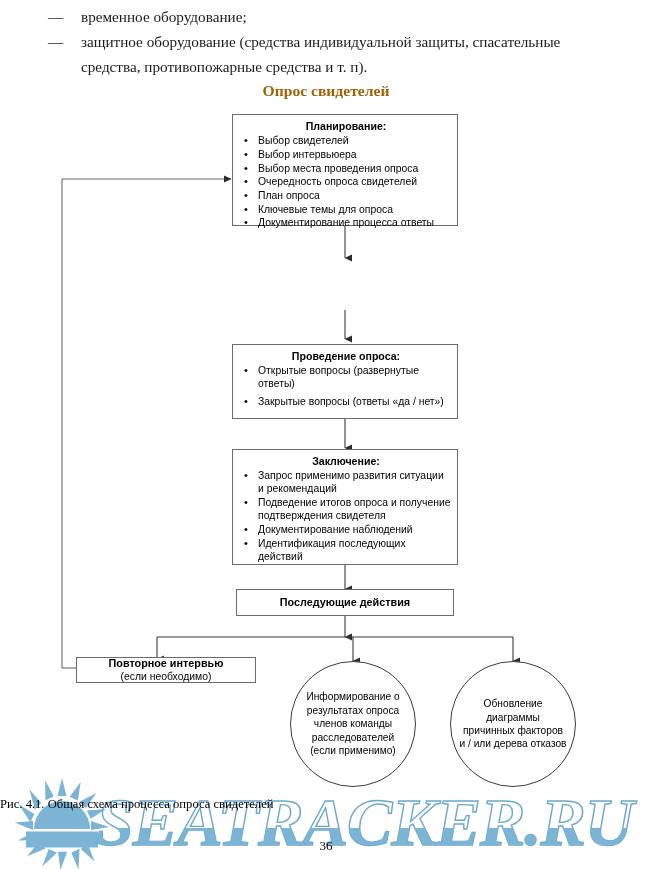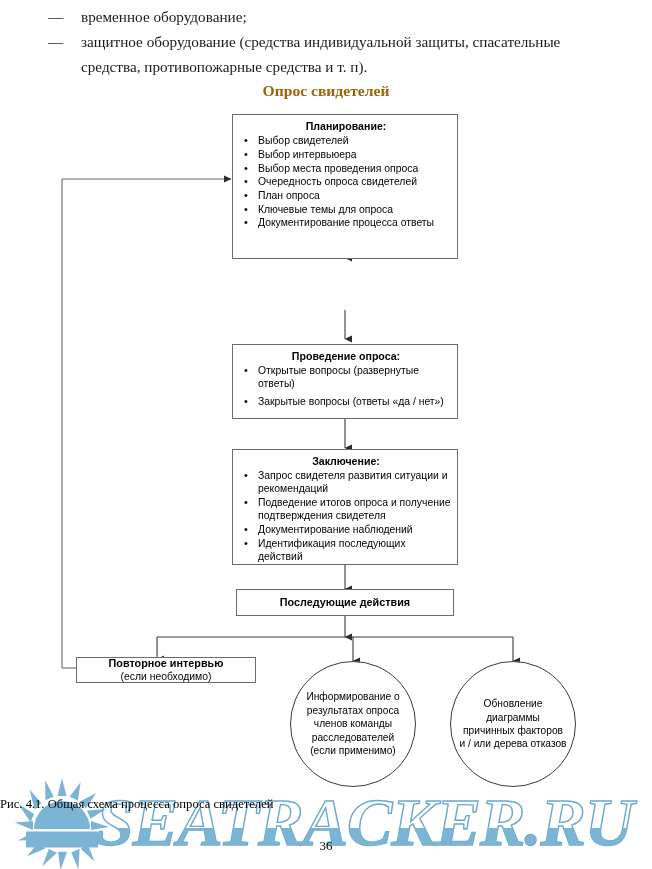--- a/index.html
+++ b/index.html
@@ -257,21 +257,21 @@
 
     <line x1="353" y1="637" x2="353" y2="661" stroke="#3a3a3a" stroke-width="1.1" marker-end="url(#arrowDown)"></line>
 
     <line x1="513" y1="637" x2="513" y2="661" stroke="#3a3a3a" stroke-width="1.1" marker-end="url(#arrowDown)"></line>
 
     <line x1="76" y1="668" x2="62" y2="668" stroke="#6b6b6b" stroke-width="1.1"></line>
     <line x1="62" y1="668" x2="62" y2="179" stroke="#6b6b6b" stroke-width="1.1"></line>
     <line x1="62" y1="179" x2="231" y2="179" stroke="#6b6b6b" stroke-width="1.1" marker-end="url(#arrowRight)"></line>
   </svg>
 
-  <div class="node-box" style="left:232px; top:114px; width:226px; height:145px;">
+  <div class="node-box" style="left:232px; top:114px; width:226px; height:112px;">
     <span class="node-head">Планирование:</span>
     <ul>
       <li>Выбор свидетелей</li>
       <li>Выбор интервьюера</li>
       <li>Выбор места проведения опроса</li>
       <li>Очередность опроса свидетелей</li>
       <li>План опроса</li>
       <li>Ключевые темы для опроса</li>
       <li>Документирование процесса ответы</li>
     </ul>
@@ -282,21 +282,21 @@
     <span class="node-head">Проведение опроса:</span>
     <ul>
       <li style="margin-bottom:4px;">Открытые вопросы (развернутые ответы)</li>
       <li>Закрытые вопросы (ответы «да / нет»)</li>
     </ul>
   </div>
 
   <div class="node-box" style="left:232px; top:449px; width:226px; height:116px;">
     <span class="node-head">Заключение:</span>
     <ul>
-      <li>Запрос свидетеля развития ситуации и рекомендаций</li>
+      <li>Запрос применимо развития ситуации и рекомендаций</li>
       <li>Подведение итогов опроса и получение подтверждения свидетеля</li>
       <li>Документирование наблюдений</li>
       <li>Идентификация последующих действий</li>
     </ul>
   </div>
 
   <div class="node-box plain" style="left:236px; top:589px; width:218px; height:27px;">
     <span class="plain-inner">
       <span class="line-bold">Последующие действия</span>
     </span>

